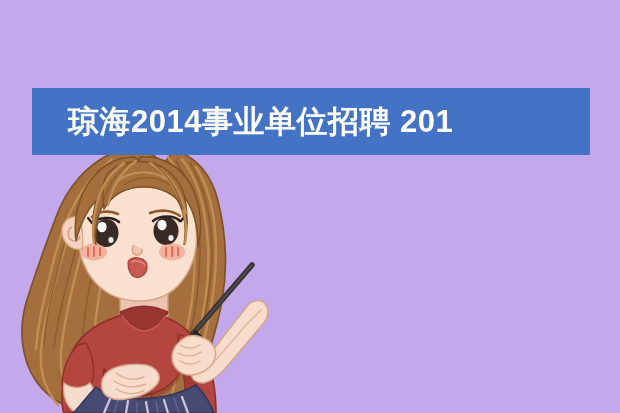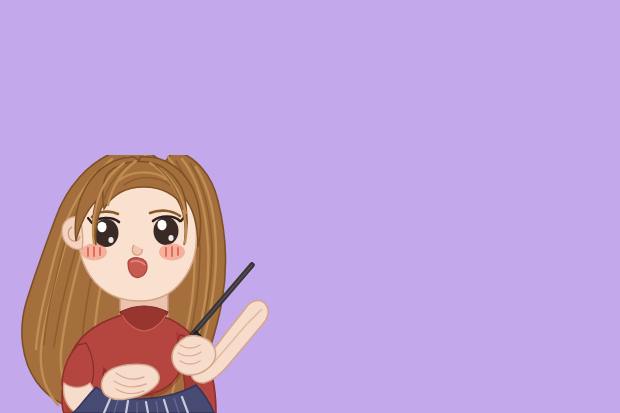--- a/index.html
+++ b/index.html
@@ -53,20 +53,23 @@
     display: block;
     width: 620px;
     height: 258px;
   }
 </style>
 </head>
 <body>
 
 <div id="stage">
 
+  <div id="title-banner">
+    <div id="title-text">琼海2014事业单位招聘 201</div>
+  </div>
 
   <div id="illustration">
     <svg viewBox="0 0 620 258" xmlns="http://www.w3.org/2000/svg">
       <defs>
         <clipPath id="frameClip">
           <rect x="0" y="0" width="620" height="258"></rect>
         </clipPath>
       </defs>
 
       <g clip-path="url(#frameClip)">

